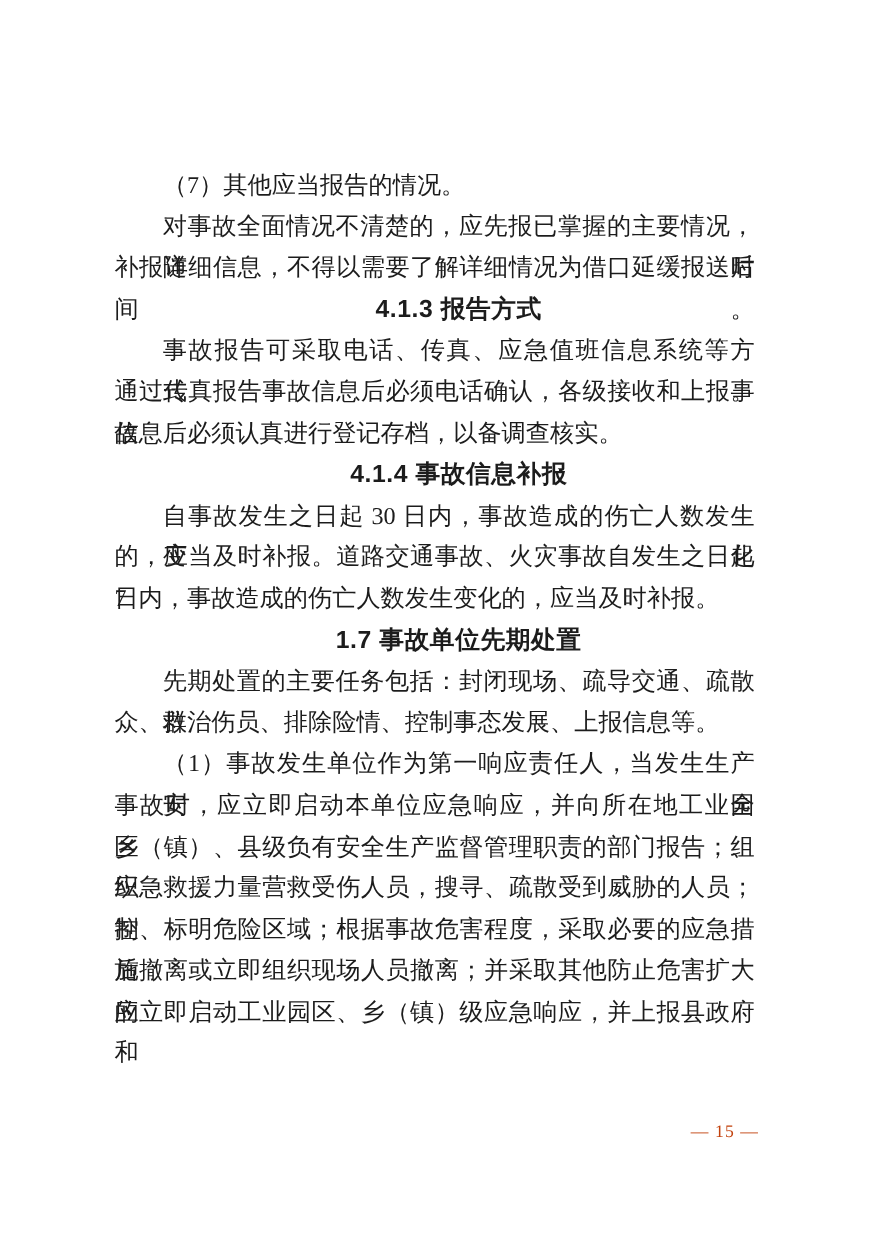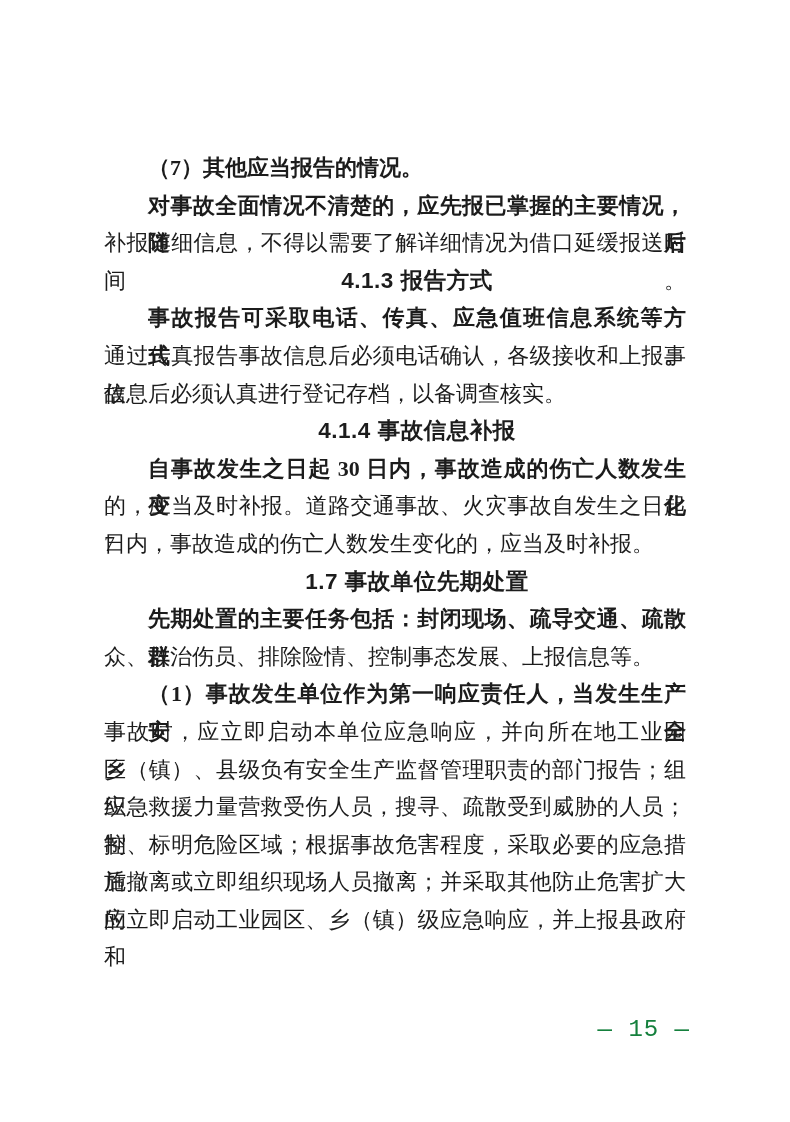--- a/index.html
+++ b/index.html
@@ -29,38 +29,36 @@
     white-space: nowrap;
     overflow: visible;
   }
   .line.full {
     white-space: normal;
     text-align: justify;
     text-align-last: justify;
   }
   .line.indent {
     padding-left: 44px;
-    font-weight: bold;
   }
   .line.heading {
     font-family: "Liberation Sans", "DejaVu Sans", sans-serif;
     font-weight: 700;
     font-size: 22.5px;
     letter-spacing: 0.5px;
     text-align: center;
   }
   .page-number {
     position: absolute;
     top: 1018px;
     right: 100px;
-    font-size: 24px;
+    font-size: 16px;
     line-height: 24px;
     letter-spacing: 1px;
-    color: #15803d;
-    font-family: Liberation Mono, monospace;
+    color: #c2410c;
   }
 </style>
 </head>
 <body>
 
 <div class="page">
   <div class="text-block" id="text-block">
       <div class="line body indent">（7）其他应当报告的情况。</div>
       <div class="line body indent full">对事故全面情况不清楚的，应先报已掌握的主要情况，随后</div>
       <div class="line body full">补报详细信息，不得以需要了解详细情况为借口延缓报送时间。</div>

